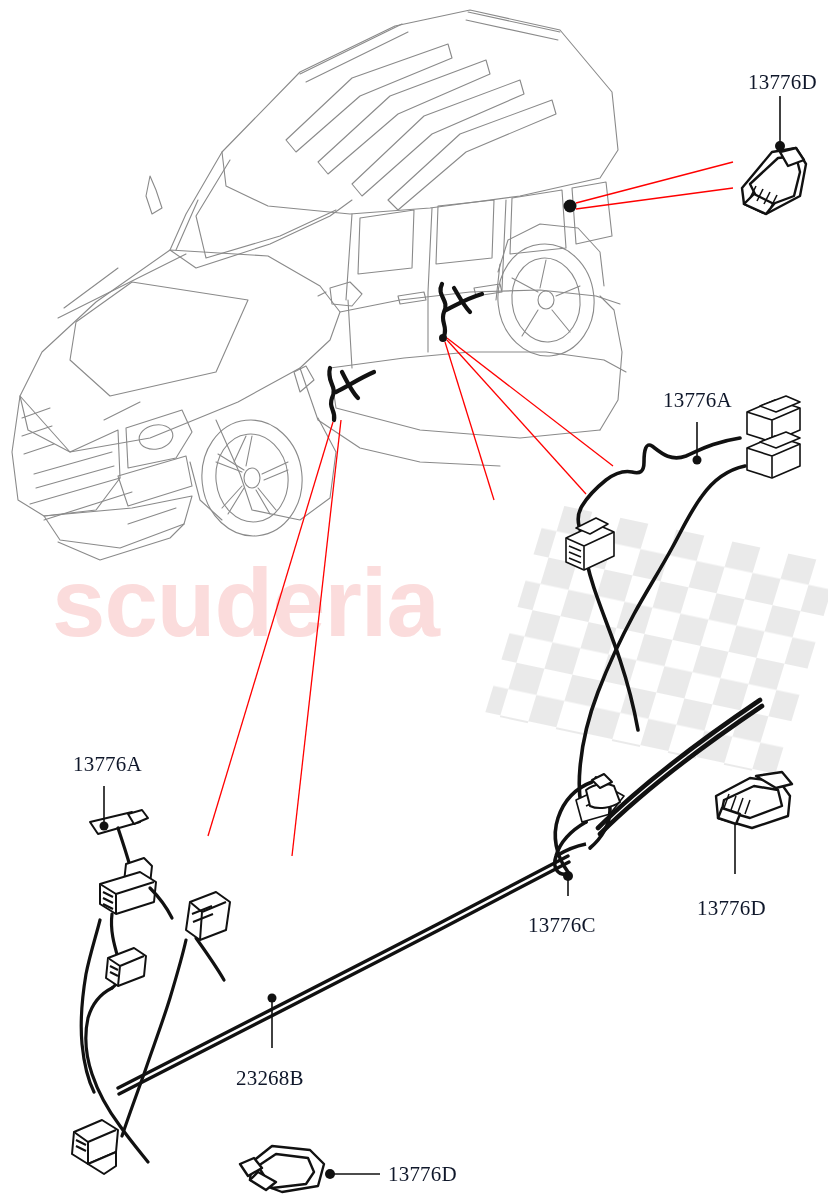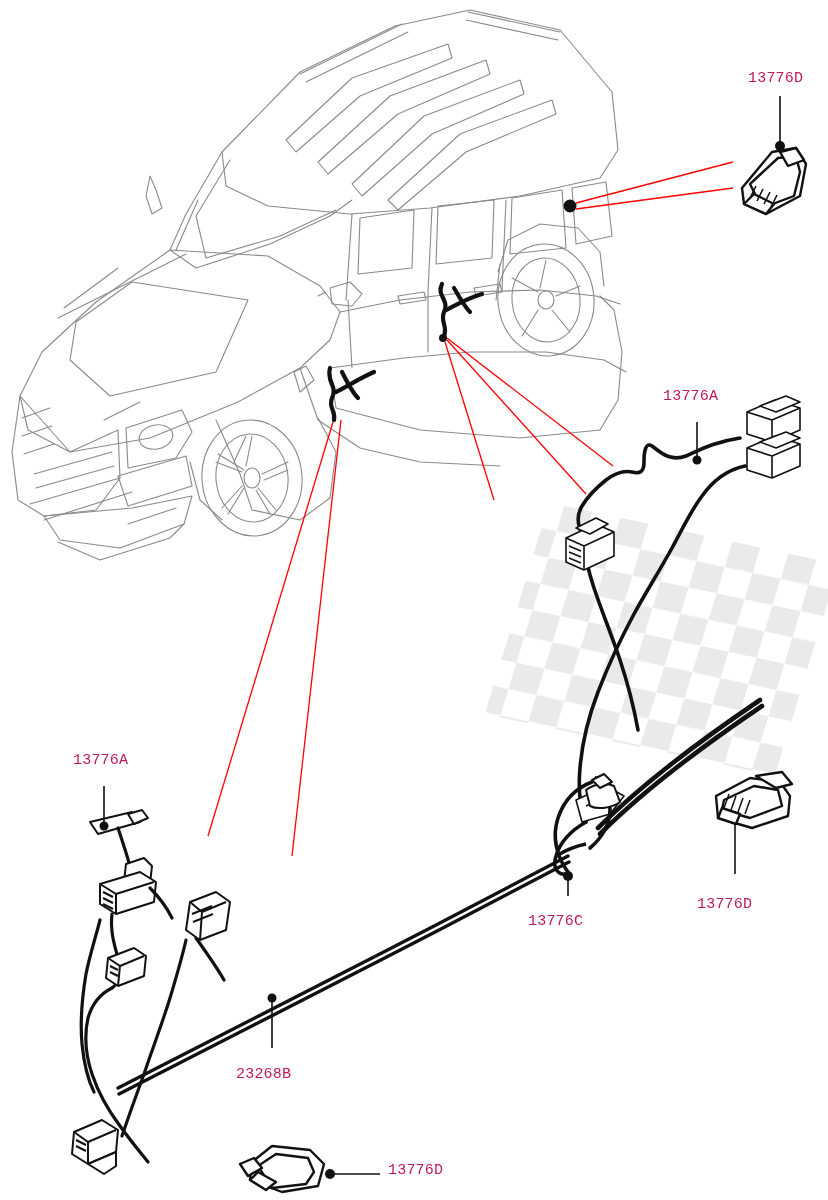--- a/index.html
+++ b/index.html
@@ -1,20 +1,20 @@
 <!DOCTYPE html>
 <html><head>
 <meta charset="utf-8">
 <style>
   html,body{margin:0;padding:0;background:#ffffff;}
   body{width:828px;height:1200px;overflow:hidden;font-family:"Liberation Sans",sans-serif;}
   #sheet{position:relative;width:828px;height:1200px;background:#fff;}
   #sheet svg{position:absolute;top:0;left:0;}
-  .lbl{position:absolute;color:#be185d;font-family:Liberation Mono, monospace;
-       font-size:15px;font-weight:400;letter-spacing:.2px;white-space:nowrap;}
+  .lbl{position:absolute;color:#0f172a;font-family:Liberation Serif, serif;
+       font-size:21px;font-weight:400;letter-spacing:.2px;white-space:nowrap;}
   .wm-sc{position:absolute;left:52px;top:548px;font-size:96px;font-weight:700;
          color:#fbdcdc;letter-spacing:-1px;font-family:"Liberation Sans",sans-serif;}
   .wm-cp{position:absolute;left:60px;top:645px;font-size:26px;font-weight:700;
          color:#ececec;letter-spacing:22px;font-family:"Liberation Sans",sans-serif;}
 </style>
 </head>
 <body>
 
 <div id="sheet">
 
@@ -26,20 +26,21 @@
       </pattern>
       <clipPath id="flagclip">
         <path d="M560,520 L800,560 L760,760 L520,700 Z"></path>
       </clipPath>
     </defs>
     <g transform="translate(560,520) skewY(12) skewX(-16) translate(-560,-520)">
       <rect x="545" y="505" width="290" height="225" fill="url(#chk)" opacity="0.95"></rect>
     </g>
   </svg>
 
+  <div class="wm-sc">scuderia</div>
 
   <svg width="828" height="1200">
     <g fill="none" stroke="#8a8a8a" stroke-width="1.1" stroke-linejoin="round" stroke-linecap="round">
 
       <path d="M222,152 L300,72 L395,26 L470,10 L560,30 L612,92 L618,150
                L600,178 L520,196 L430,208 L350,214 L268,206 L226,186 Z"></path>
 
       <path d="M286,140 L352,78 L448,44 L452,58 L360,96 L296,152 Z"></path>
       <path d="M318,162 L390,96 L486,60 L490,74 L398,114 L328,174 Z"></path>
       <path d="M352,184 L424,116 L520,80 L524,94 L432,134 L362,196 Z"></path>

